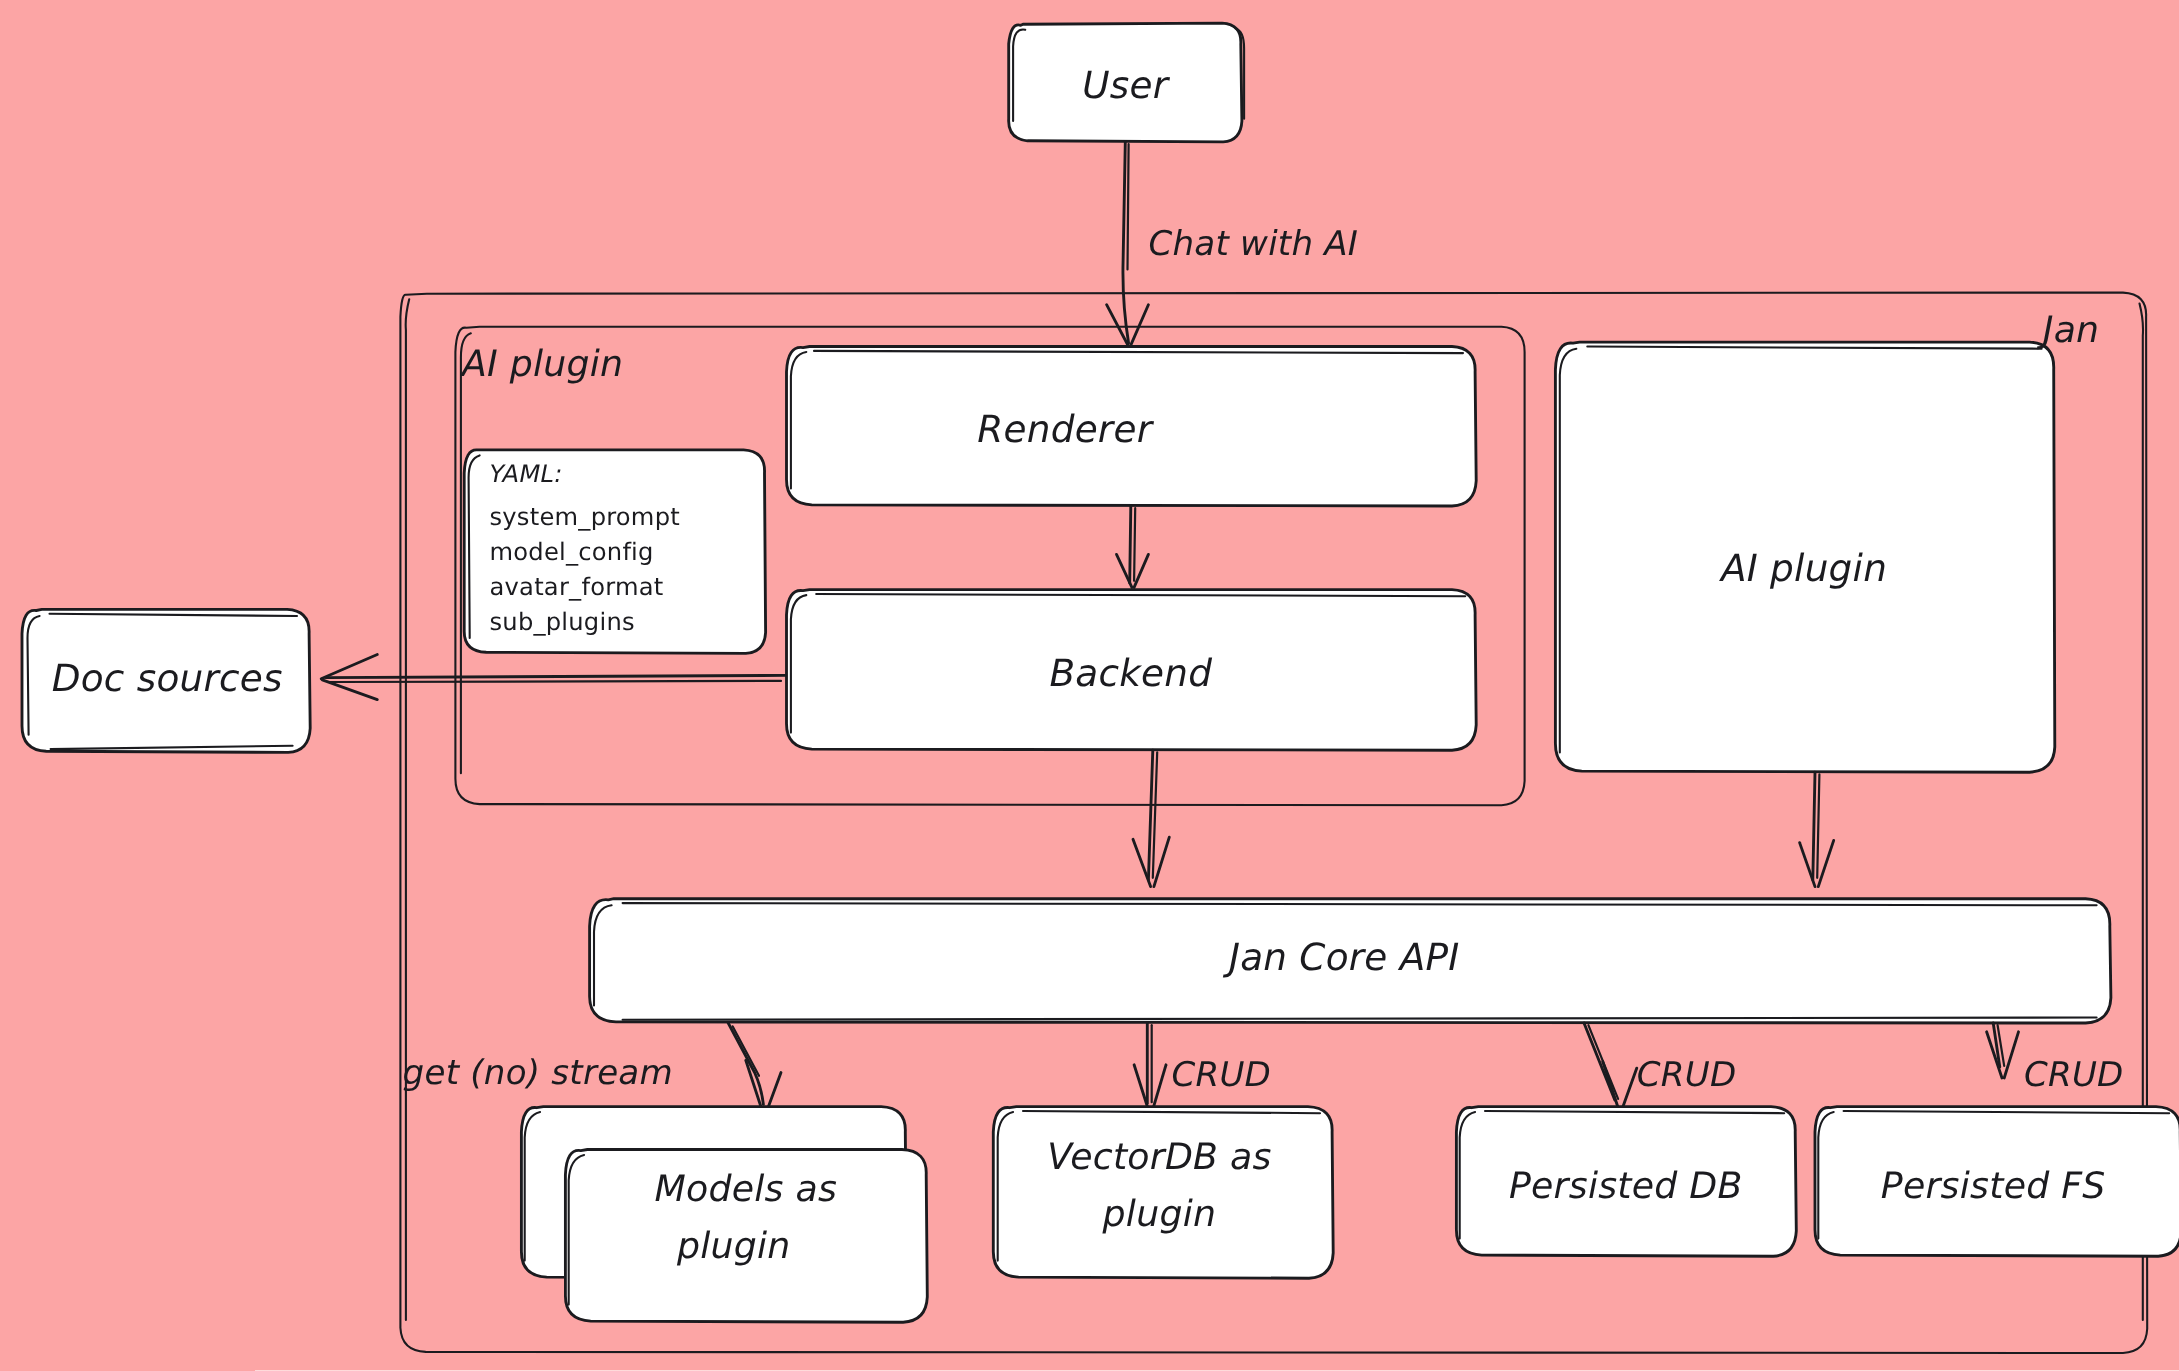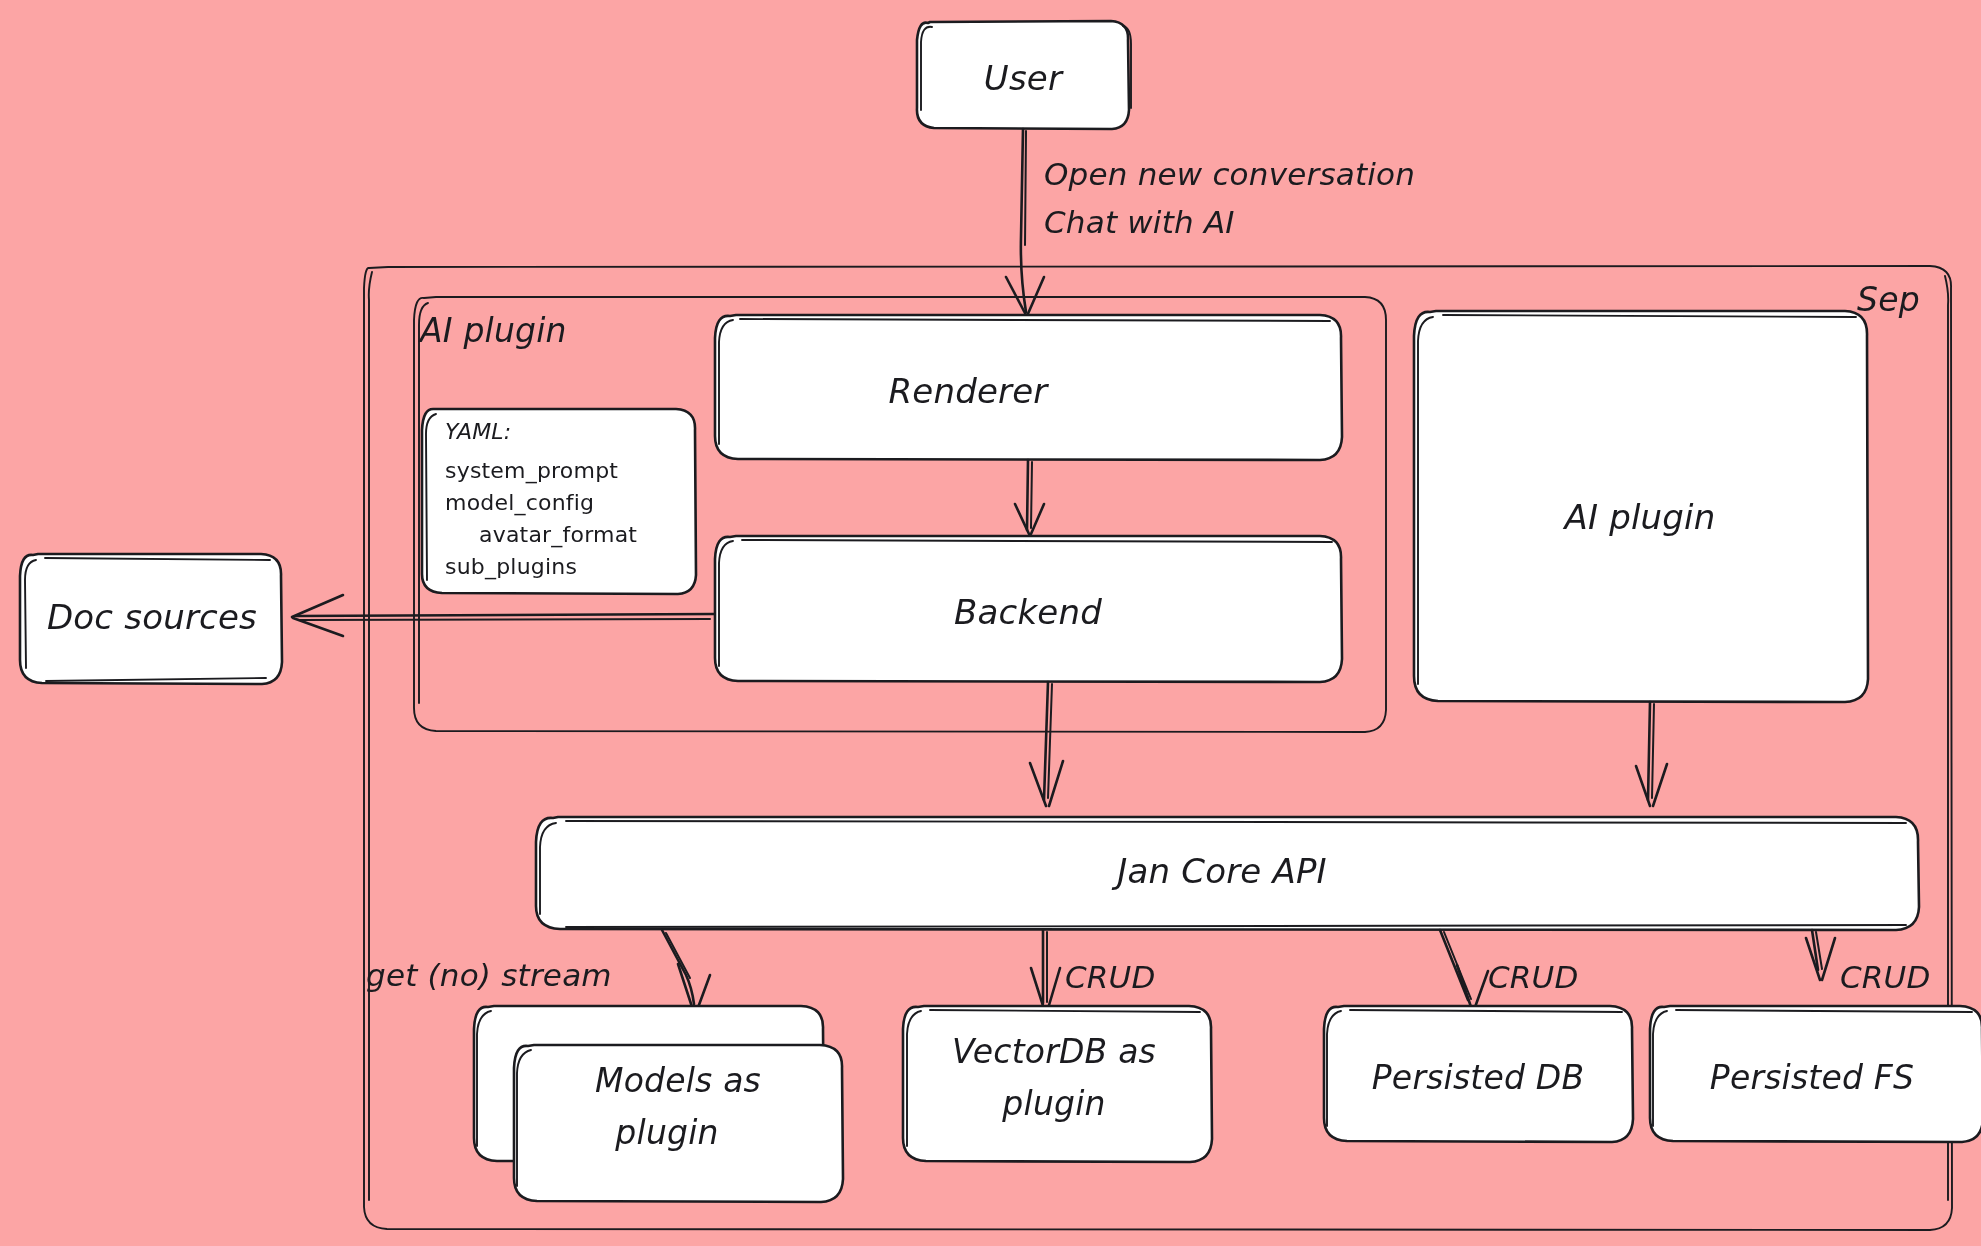--- a/index.html
+++ b/index.html
@@ -219,31 +219,30 @@
 
     <g>
       <path class="sf" d="M1664 1007 Q1651 1005 1650 1029 L1650 1118 Q1650 1140 1673 1141 L1962 1142 Q1982 1141 1983 1119 L1982 1029 Q1983 1007 1960 1006 L1670 1006 Z"></path>
       <path class="sf2" d="M1667 1011 Q1654 1014 1653 1034 L1653 1126"></path>
       <path class="sf2" d="M1676 1010 L1972 1012"></path>
     </g>
   </svg>
 
   <div class="lbl lbl-center node-label" style="left:1023px; top:79px;">User</div>
 
-  <div class="lbl lbl-left container-label" style="left:1857px; top:279px;">Sep</div>
+  <div class="lbl lbl-left container-label" style="left:1857px; top:279px;">Jan</div>
 
   <div class="lbl lbl-left container-label" style="left:420px; top:310px;">AI plugin</div>
 
-  <div class="lbl lbl-left edge-label" style="left:1044px; top:155px;">Open new conversation</div>
   <div class="lbl lbl-left edge-label" style="left:1044px; top:203px;text-align:center;">Chat with AI</div>
 
   <div class="lbl lbl-left yaml-head" style="left:445px; top:418px;">YAML:</div>
   <div class="lbl lbl-left yaml-label" style="left:445px; top:454px;">system_prompt</div>
   <div class="lbl lbl-left yaml-label" style="left:445px; top:486px;">model_config</div>
-  <div class="lbl lbl-left yaml-label" style="left:445px; top:518px;margin-left:34px;">avatar_format</div>
+  <div class="lbl lbl-left yaml-label" style="left:445px; top:518px;">avatar_format</div>
   <div class="lbl lbl-left yaml-label" style="left:445px; top:550px;">sub_plugins</div>
 
   <div class="lbl lbl-center node-label" style="left:968px; top:392px;">Renderer</div>
 
   <div class="lbl lbl-center node-label" style="left:1028px; top:613px;">Backend</div>
 
   <div class="lbl lbl-center node-label" style="left:1640px; top:518px;">AI plugin</div>
 
   <div class="lbl lbl-center node-label" style="left:152px; top:618px;">Doc sources</div>
 

